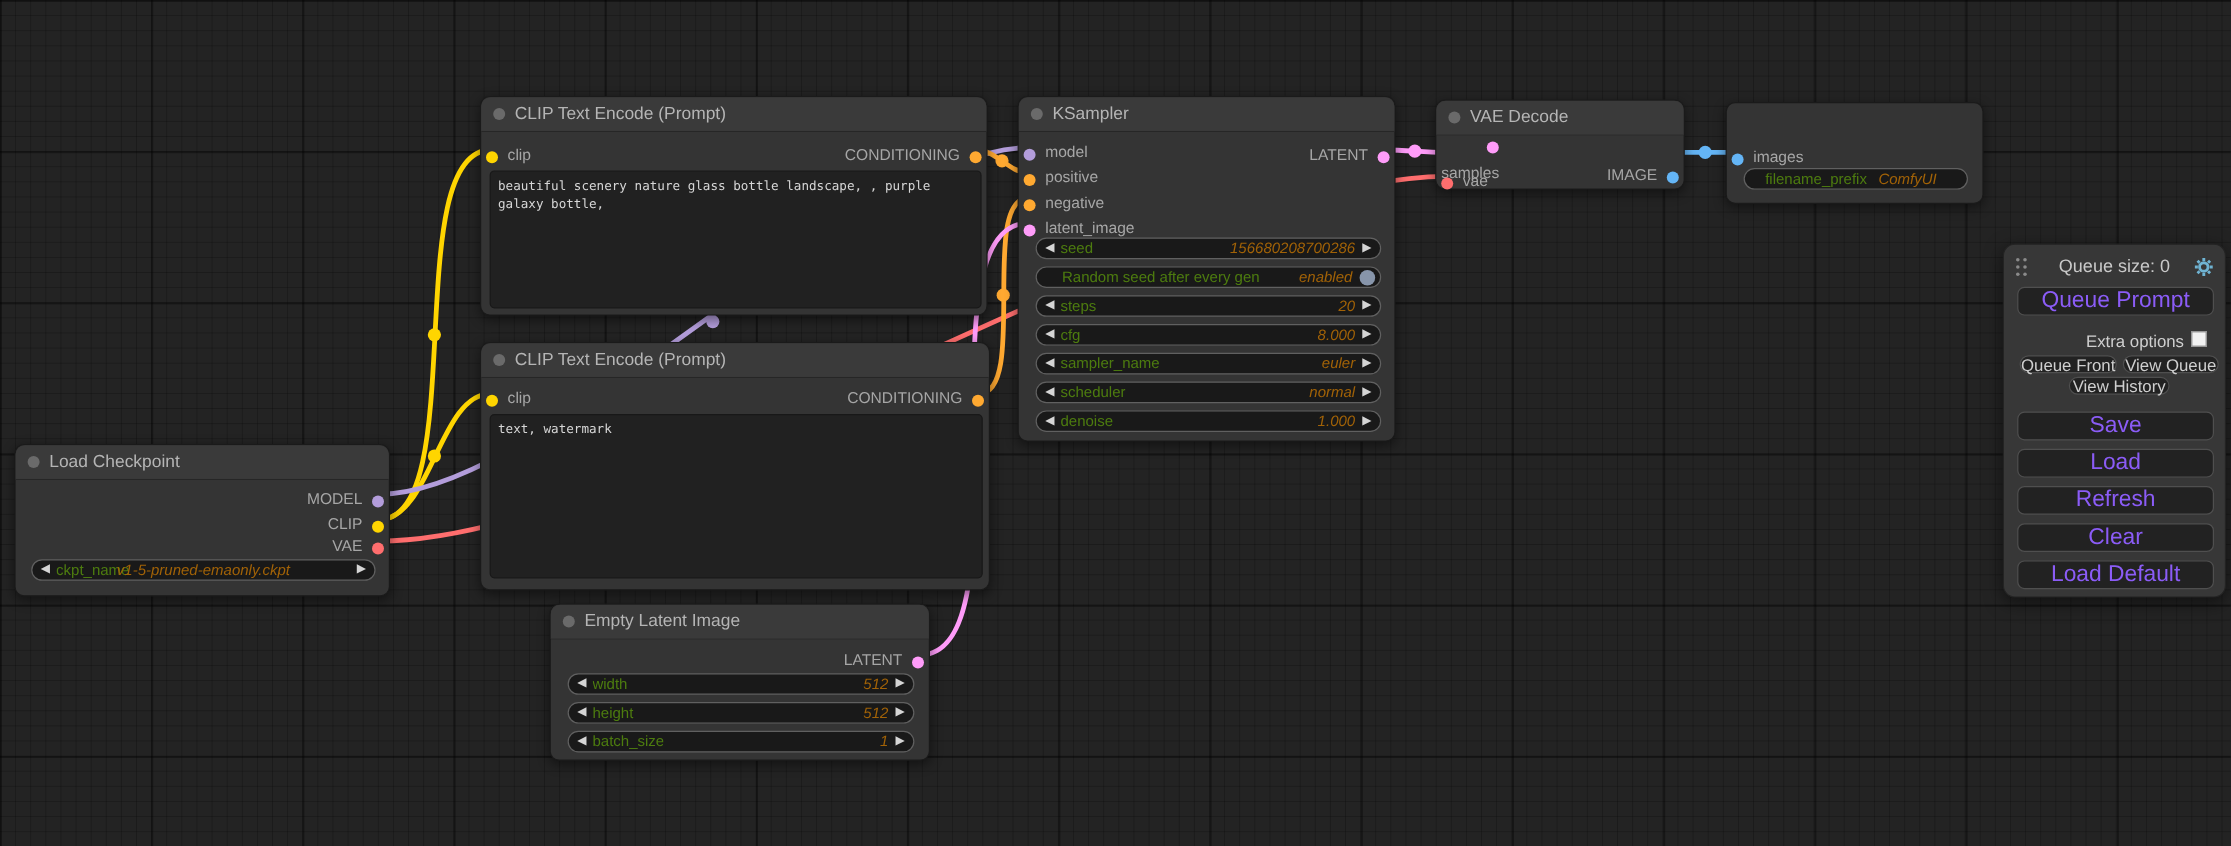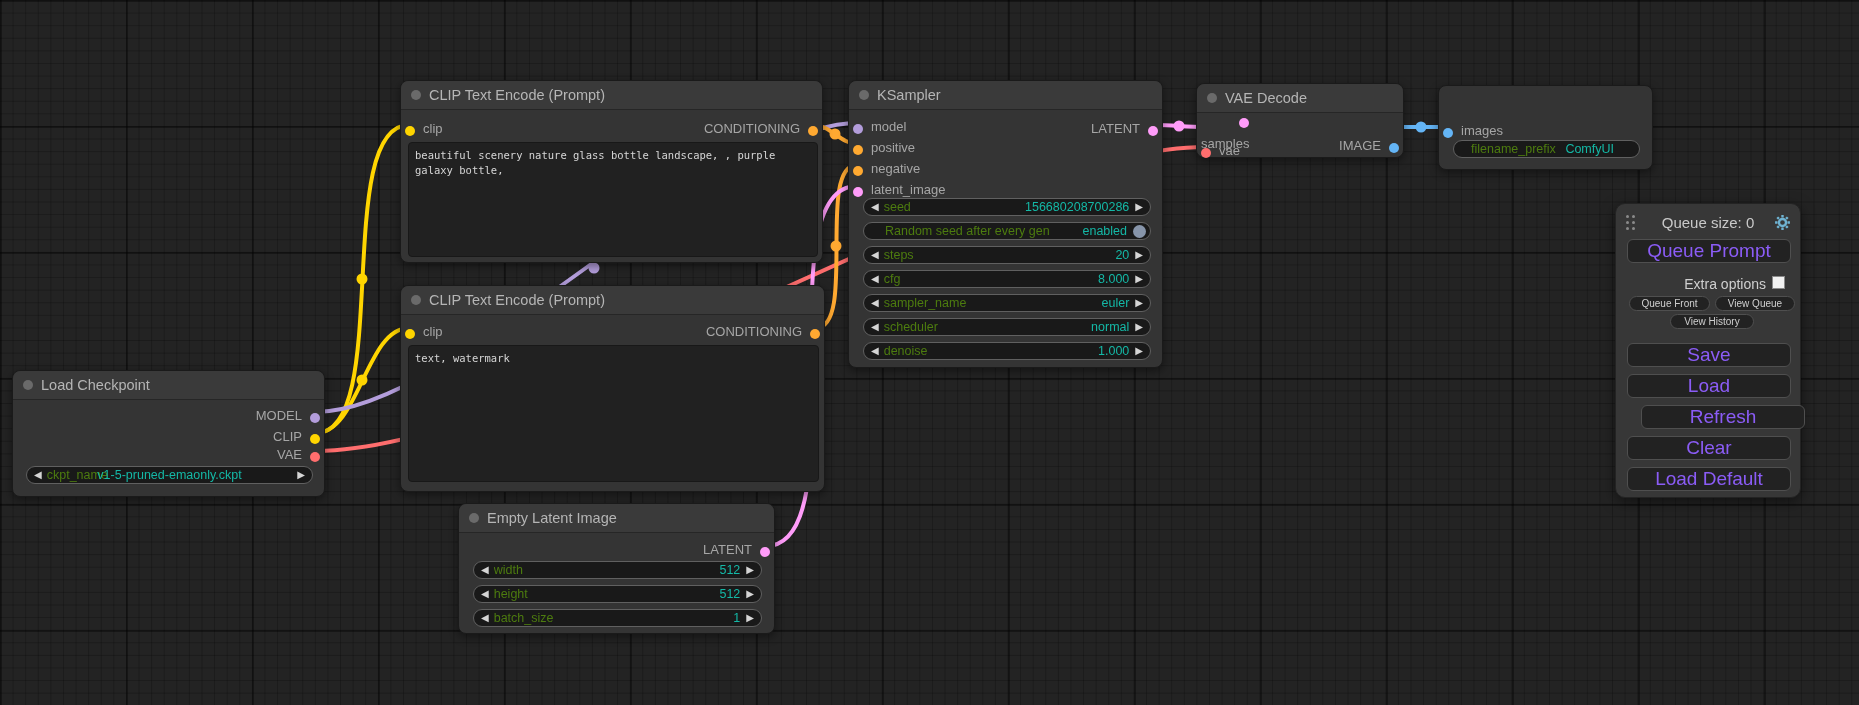--- a/index.html
+++ b/index.html
@@ -43,33 +43,33 @@
     color:#d6d6d6;padding:5px 6px;box-sizing:border-box;overflow:hidden;
     white-space:pre-wrap;word-break:break-word;
   }
   .widget{
     position:absolute;height:18px;background:#191919;border:1px solid #606060;
     border-radius:10px;box-sizing:border-box;display:flex;align-items:center;
     font-size:12.5px;color:#bdbdbd;padding:0 7px;white-space:nowrap;
   }
   .warr{font-size:10px;color:#d5d5d5;flex:0 0 auto;line-height:1;}
   .wlabel{margin-left:5px;color:#4d7c0f;overflow:hidden;}
-  .wvalue{margin-left:auto;margin-right:6px;color:#14b8a6;}
+  .wvalue{margin-left:auto;margin-right:6px;color:#a16207;font-style:italic;}
   .toggle-dot{width:13px;height:13px;border-radius:50%;background:#8795aa;flex:0 0 auto;margin-right:-3px;}
   .menu-panel{
     position:absolute;z-index:3;background:#373737;border:1px solid #232323;border-radius:10px;
     box-shadow:0 4px 14px rgba(0,0,0,.5);box-sizing:border-box;
   }
   .menu-btn{
     position:absolute;background:#222;border:1px solid #4f4f4f;border-radius:6px;
     color:#8b5cf6;display:flex;align-items:center;justify-content:center;
     box-sizing:border-box;cursor:pointer;
   }
   .btn-big{left:11px;width:164px;height:24px;font-size:19px;}
-  .btn-small{height:15px;font-size:10px;border-radius:8px;color:#cfcfcf;}
+  .btn-small{height:15px;font-size:14px;border-radius:8px;color:#cfcfcf;}
   .queue-size{position:absolute;top:10px;left:0;width:100%;text-align:center;font-size:15px;color:#c9c9c9;}
   .drag-handle{position:absolute;left:10px;top:11px;display:grid;grid-template-columns:3px 3px;grid-auto-rows:3px;gap:3px;}
   .drag-handle i{background:#8a8a8a;border-radius:50%;}
   .extra-label{position:absolute;left:0;width:150px;text-align:right;font-size:14px;color:#cfcfcf;}
   .checkbox{position:absolute;width:13px;height:13px;background:#f2f2f2;border:1px solid #8a8a8a;box-sizing:border-box;}
 </style>
 </head>
 <body>
 
 <svg id="links" width="1859" height="705">
@@ -274,21 +274,21 @@
   <div class="in-slot" style="top:32px;">
     <span class="dot dot-image"></span>
     <span class="slot-label">images</span>
   </div>
   <div class="widget" style="left:14px;top:54px;width:187px;">
     <span class="wlabel" style="margin-left:10px;">filename_prefix</span>
     <span class="wvalue" style="margin-right:18px;">ComfyUI</span>
   </div>
 </div>
 
-<div class="menu-panel" style="left:1615px;top:203px;width:186px;height:295px;">
+<div class="menu-panel" style="left:1669px;top:203px;width:186px;height:295px;">
   <div class="drag-handle">
     <i></i>
       <i></i>
       <i></i>
       <i></i>
       <i></i>
       <i></i>
   </div>
   <div class="queue-size">Queue size: 0</div>
   <svg style="position:absolute;right:9px;top:10px;" width="17" height="17" viewBox="0 0 24 24">
@@ -298,16 +298,16 @@
     </g>
   </svg>
   <div class="menu-btn btn-big" style="top:35px;font-size:19px;">Queue Prompt</div>
   <div class="extra-label" style="top:72px;">Extra options</div>
   <div class="checkbox" style="left:156px;top:72px;"></div>
   <div class="menu-btn btn-small" style="left:13px;top:92px;width:81px;">Queue Front</div>
   <div class="menu-btn btn-small" style="left:99px;top:92px;width:80px;">View Queue</div>
   <div class="menu-btn btn-small" style="left:54px;top:110px;width:84px;">View History</div>
   <div class="menu-btn btn-big" style="top:139px;">Save</div>
   <div class="menu-btn btn-big" style="top:170px;">Load</div>
-  <div class="menu-btn btn-big" style="top:201px;margin-left:14px;">Refresh</div>
+  <div class="menu-btn btn-big" style="top:201px;">Refresh</div>
   <div class="menu-btn btn-big" style="top:232px;">Clear</div>
   <div class="menu-btn btn-big" style="top:263px;">Load Default</div>
 </div>
 
 </body></html>

